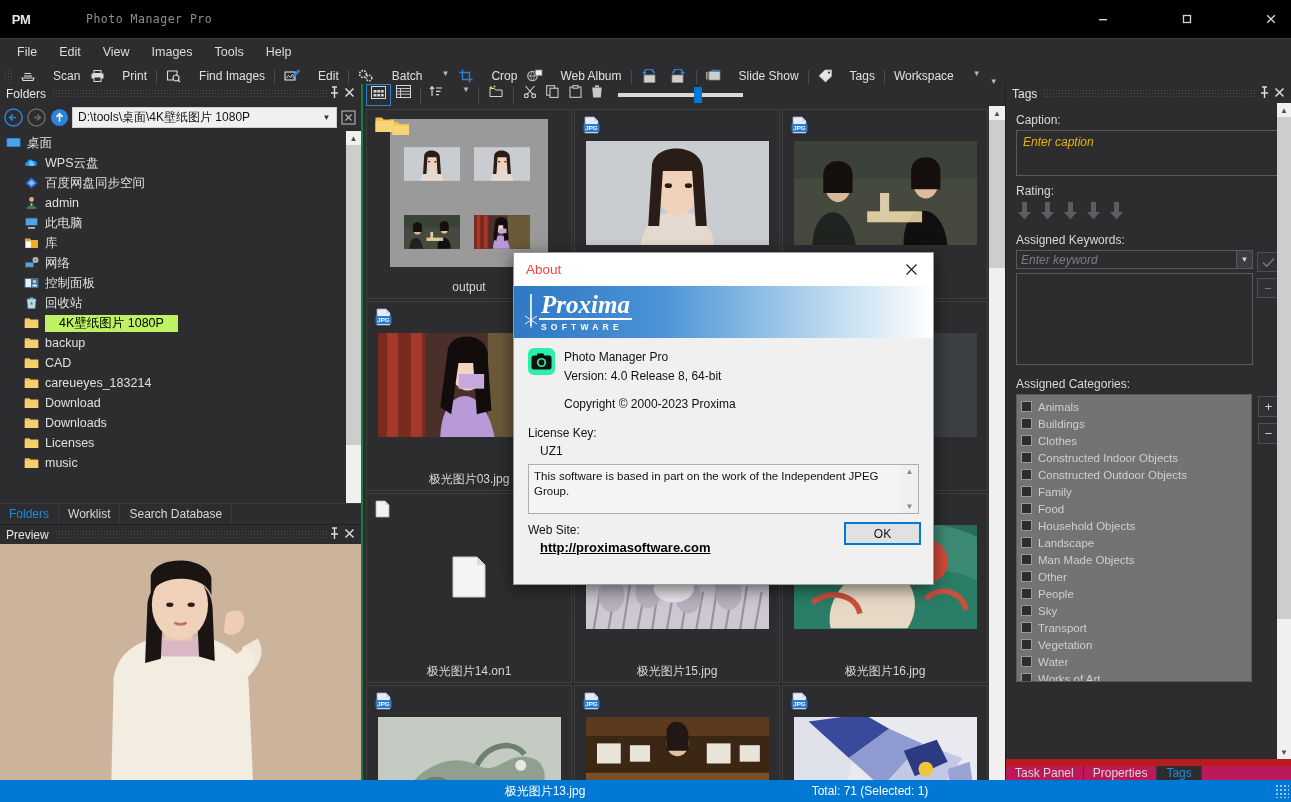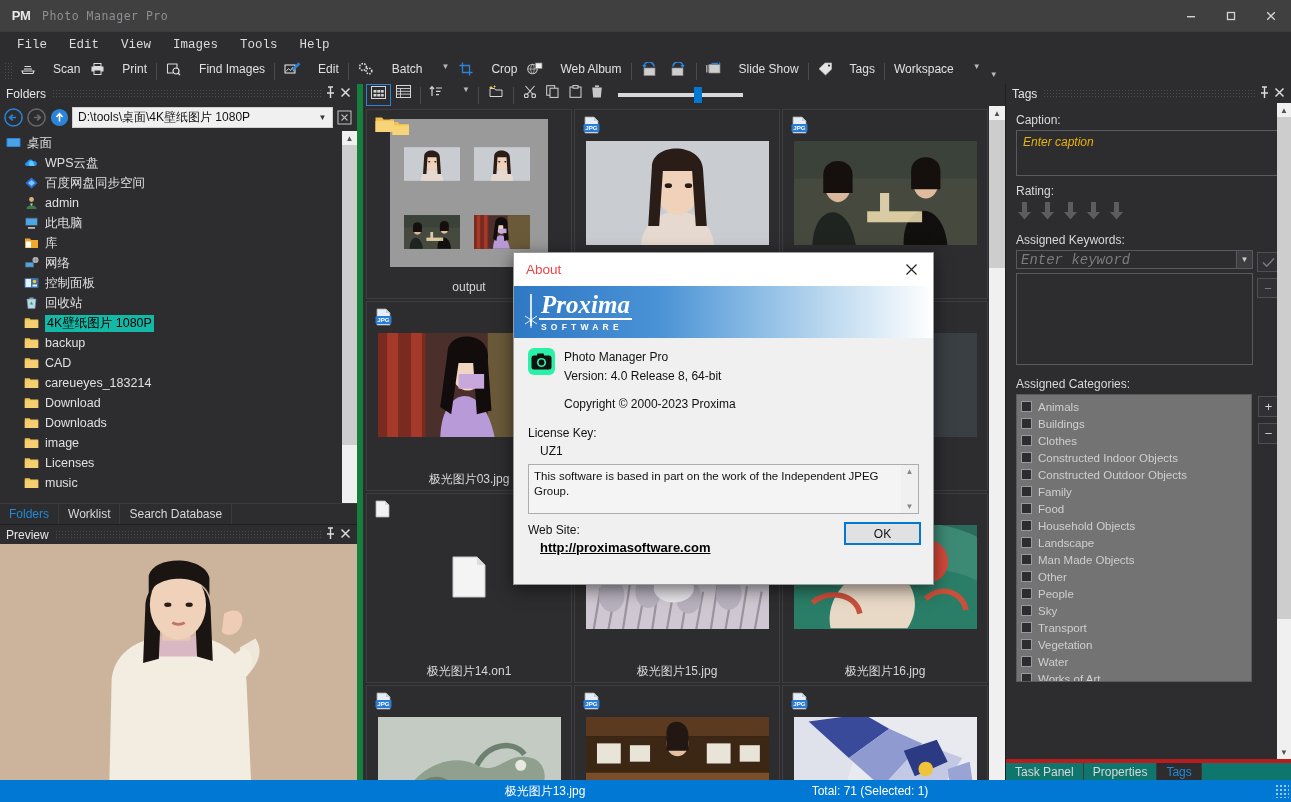--- a/index.html
+++ b/index.html
@@ -7,59 +7,60 @@
     width: 1291px; height: 802px;
     background: #2b2b2b;
     font-family: "Liberation Sans", sans-serif;
     overflow: hidden;
     -webkit-font-smoothing: antialiased;
   }
   .app { position: relative; width: 1291px; height: 802px; background: #2d2d30; }
 
   
   .titlebar {
-    height: 32px; background: #404040; display: flex; align-items: center;
+    height: 39px; background: #000000; display: flex; align-items: center;
     border-bottom: 1px solid #3b3b40;
+    gap: 44px;
   }
   .tb-logo {
     width: 42px; height: 30px; display: flex; align-items: center; justify-content: center;
     color: #e8e8e8; font-weight: bold; font-size: 13px; letter-spacing: -0.5px;
   }
   .tb-title { color: #8f8f93; font-size: 11.5px; font-family: "DejaVu Sans Mono", monospace; letter-spacing: 0.5px;}
   .tb-spacer { flex: 1; }
   .tb-btn {
     width: 40px; height: 30px; display: flex; align-items: center; justify-content: center;
     color: #d4d4d4; font-size: 13px;
   }
 
   
   .menubar { height: 26px; background: #2d2d30; display: flex; align-items: center; padding-left: 6px; }
   .menu-item {
-    padding: 3px 11px; color: #dcdcdc; font-size: 12.5px; line-height: 16px; font-family: Liberation Mono, monospace;
+    padding: 3px 11px; color: #dcdcdc; font-size: 12.5px; line-height: 16px;
   }
 
   
   .toolbar {
     height: 27px; background: #2d2d30; display: flex; align-items: center; padding-left: 4px;
     border-bottom: 1px solid #3a3a3e;
   }
   .tool-grip { width: 8px; height: 18px; opacity: .45;
     background-image: radial-gradient(#777 0.6px, transparent 0.7px);
     background-size: 3px 3px; margin-right: 3px; }
   .tool-btn { display: flex; gap: 17px; padding: 2px 5px; color: #e0e0e0; font-size: 12px; height: 22px; }
   .tool-sep { width: 1px; height: 17px; background: #4a4a50; margin: 0 4px; }
   .caret { font-size: 8px; color: #b8b8b8; margin-left: 2px; }
   .ic { display: inline-block; vertical-align: middle; }
 
   
   .main { position: absolute; top: 84px; left: 0; right: 0; bottom: 22px; display: flex; }
 
   
   .leftpanel { width: 363px; display: flex; flex-direction: column; background: #2d2d30;
-    border-right: 6px solid #15803d; }
+    border-right: 2px solid #15803d; }
   .panel-head {
     height: 19px; display: flex; align-items: center; background: #2d2d30;
     padding: 0 4px 0 6px; color: #e6e6e6; font-size: 12px;
   }
   .panel-head .ttl { margin-right: 6px; }
   .panel-head .dots { flex: 1; height: 9px; opacity: .5;
     background-image: radial-gradient(#6d6d72 0.7px, transparent 0.8px);
     background-size: 3px 3px; }
   .panel-head .hbtn { width: 15px; text-align: center; color: #dcdcdc; font-size: 12px; cursor: default; }
 
@@ -71,21 +72,21 @@
   }
   .pathbox .txt { flex: 1; white-space: nowrap; overflow: hidden; }
   .pathbox .dd { width: 15px; text-align: center; font-size: 8px; color: #333; }
   .stopbtn { width: 19px; height: 19px; display: flex; align-items: center; justify-content: center; }
 
   .treewrap { position: relative; flex: 1 1 auto; min-height: 0; background: #2d2d30; overflow: hidden; }
   .tree { padding: 2px 0 0 2px; }
   .tree-row { display: flex; align-items: center; height: 20px; padding-left: 4px; font-size: 12.5px; color: #e0e0e0; }
   .tree-row.indent { padding-left: 22px; }
   .tree-row .lbl { margin-left: 6px; white-space: nowrap; }
-  .tree-row.selected .lbl { background: #14b8a6; color: #000; padding: 0 2px; outline: 1px solid #2d2d30; }
+  .tree-row.selected .lbl { background: #bef264; color: #000; padding: 0 14px; outline: 1px solid #2d2d30; }
 
   .vscroll { position: absolute; top: 0; right: 0; width: 15px; bottom: 0; background: #f0f0f0; }
   .vscroll .arrow { height: 14px; display: flex; align-items: center; justify-content: center; color: #505050; font-size: 8px; background:#f0f0f0;}
   .vscroll .thumb { position: absolute; left: 0; width: 15px; background: #cdcdcd; }
 
   .tabstrip { height: 21px; display: flex; align-items: stretch; background: #2d2d30; border-top: 1px solid #3a3a3e; }
   .tab { padding: 0 9px; display: flex; align-items: center; font-size: 12px; color: #d8d8d8;
      border-right: 1px solid #3a3a3e; }
   .tab.active { color: #1e8bd8; background: #2d2d30; }
 
@@ -108,32 +109,32 @@
   
   .rightpanel { width: 286px; background: #2d2d30; border-left: 1px solid #1f1f22;
      display: flex; flex-direction: column; position: relative; }
   .rp-body { flex: 1; position: relative; overflow: hidden; padding: 6px 12px 0 10px; }
   .rp-label { color: #d9d9d9; font-size: 12px; margin: 4px 0 3px; }
   .rp-caption-box { height: 46px; background: #2d2d30; border: 1px solid #5a5a5e; color: #eab308;
      font-size: 12px; font-style: italic; padding: 4px 6px; }
   .ratings { display: flex; gap: 6px; margin: 2px 0 4px; }
   .kwrow { display: flex; align-items: flex-start; gap: 4px; }
   .kwinput { flex: 1; height: 19px; background: #2d2d30; border: 1px solid #5a5a5e; display: flex; align-items: center; }
-  .kwinput .ph { flex:1; color: #7c7c80; font-size: 14px; font-style: italic; padding-left: 4px; font-family: Liberation Mono, monospace; }
+  .kwinput .ph { flex:1; color: #7c7c80; font-size: 12px; font-style: italic; padding-left: 4px; }
   .kwinput .dd { width: 16px; height: 17px; background: #3c3c41; border-left: 1px solid #5a5a5e;
       display:flex; align-items:center; justify-content:center; font-size: 8px; color:#cfcfcf;}
   .sqbtn { width: 22px; height: 20px; border: 1px solid #4e4e53; display:flex; align-items:center;
       justify-content:center; color: #7d7d82; font-size: 13px; background:#313135;}
   .kwlist { height: 92px; border: 1px solid #5a5a5e; background:#2d2d30; margin-top: 4px; }
   .catlist { border: 1px solid #5a5a5e; background: #737373; height: 288px; overflow: hidden; padding: 3px 0 0 4px;}
   .catrow { display: flex; align-items: center; height: 17px; font-size: 11.5px; color: #cfcfd2; }
   .chk { width: 11px; height: 11px; border: 1px solid #9a9a9e; background: #2d2d30; margin-right: 6px; flex:none;}
   .catcol { display:flex; gap:6px; }
   .catbtns { display: flex; flex-direction: column; gap: 6px; padding-top: 2px; }
-  .rp-tabs { height: 21px; display: flex; background: #0f766e; border-top: 4px solid #b91c1c; }
+  .rp-tabs { height: 21px; display: flex; background: #be185d; border-top: 7px solid #b91c1c; }
 
   
   .statusbar { position: absolute; left: 0; right: 0; bottom: 0; height: 22px; background: #0078d4;
       display: flex; align-items: center; color: #fff; font-size: 12px; }
   .sb-cell { height: 22px; display: flex; align-items: center; justify-content: center; }
   .sb-grip { width: 14px; height: 14px; margin-left:auto; margin-right:2px; opacity:.6;
       background-image: radial-gradient(#fff 0.8px, transparent 0.9px); background-size:4px 4px;}
 
   
   .dialog { position: absolute; left: 513px; top: 252px; width: 421px; height: 333px;
@@ -494,27 +495,20 @@
                 <path d="M0.8 4.4 L14.2 4.4 L14.2 12 L0.8 12 Z" fill="#f5cf70"></path>
               </svg>
               <span class="lbl">Download</span>
             </div>
             <div class="tree-row indent">
               <svg width="15" height="14" viewBox="0 0 15 14">
                 <path d="M0.8 2.2 L5.5 2.2 L6.5 3.6 L14.2 3.6 L14.2 12 L0.8 12 Z" fill="#f2c14e"></path>
                 <path d="M0.8 4.4 L14.2 4.4 L14.2 12 L0.8 12 Z" fill="#f5cf70"></path>
               </svg>
               <span class="lbl">Downloads</span>
-            </div>
-            <div class="tree-row indent">
-              <svg width="15" height="14" viewBox="0 0 15 14">
-                <path d="M0.8 2.2 L5.5 2.2 L6.5 3.6 L14.2 3.6 L14.2 12 L0.8 12 Z" fill="#f2c14e"></path>
-                <path d="M0.8 4.4 L14.2 4.4 L14.2 12 L0.8 12 Z" fill="#f5cf70"></path>
-              </svg>
-              <span class="lbl">image</span>
             </div>
             <div class="tree-row indent">
               <svg width="15" height="14" viewBox="0 0 15 14">
                 <path d="M0.8 2.2 L5.5 2.2 L6.5 3.6 L14.2 3.6 L14.2 12 L0.8 12 Z" fill="#f2c14e"></path>
                 <path d="M0.8 4.4 L14.2 4.4 L14.2 12 L0.8 12 Z" fill="#f5cf70"></path>
               </svg>
               <span class="lbl">Licenses</span>
             </div>
             <div class="tree-row indent">
               <svg width="15" height="14" viewBox="0 0 15 14">

